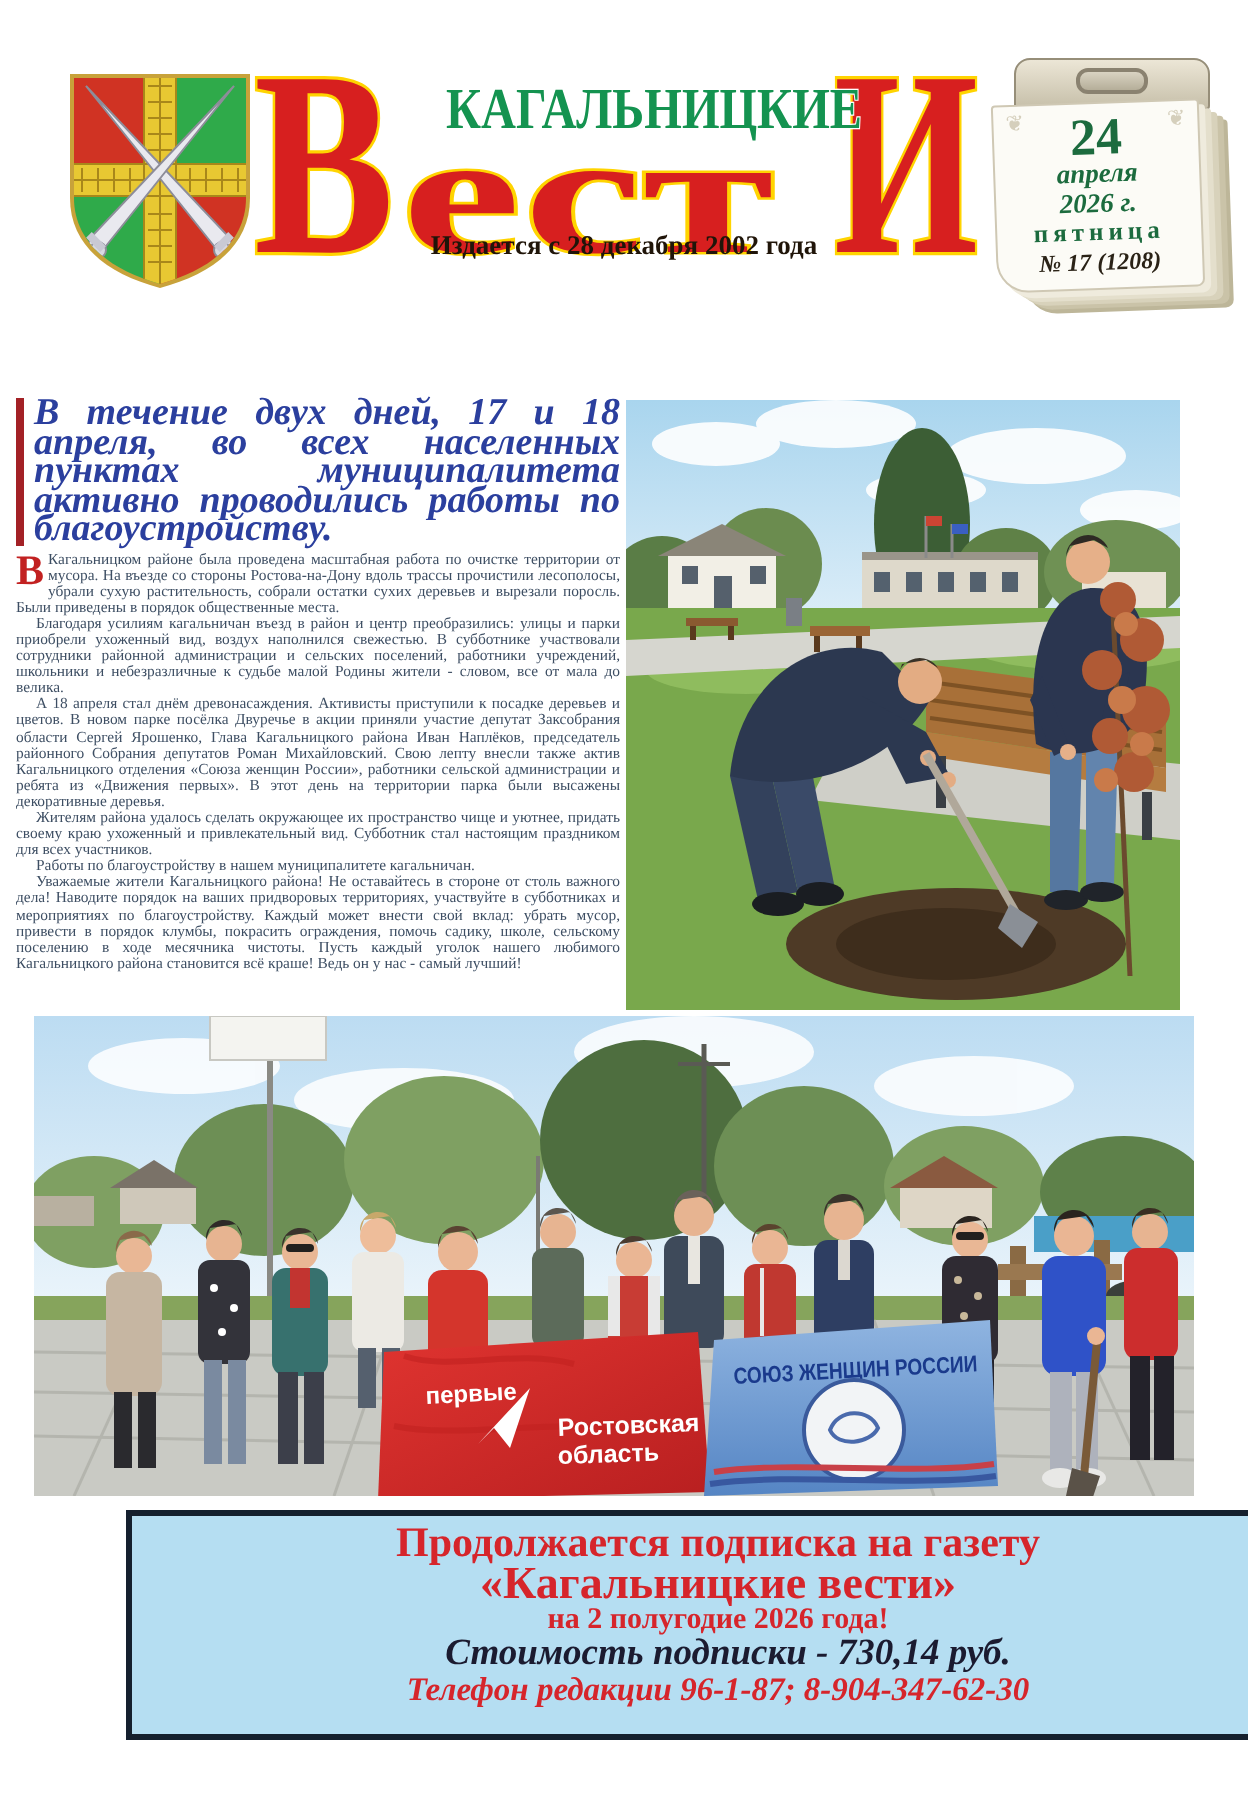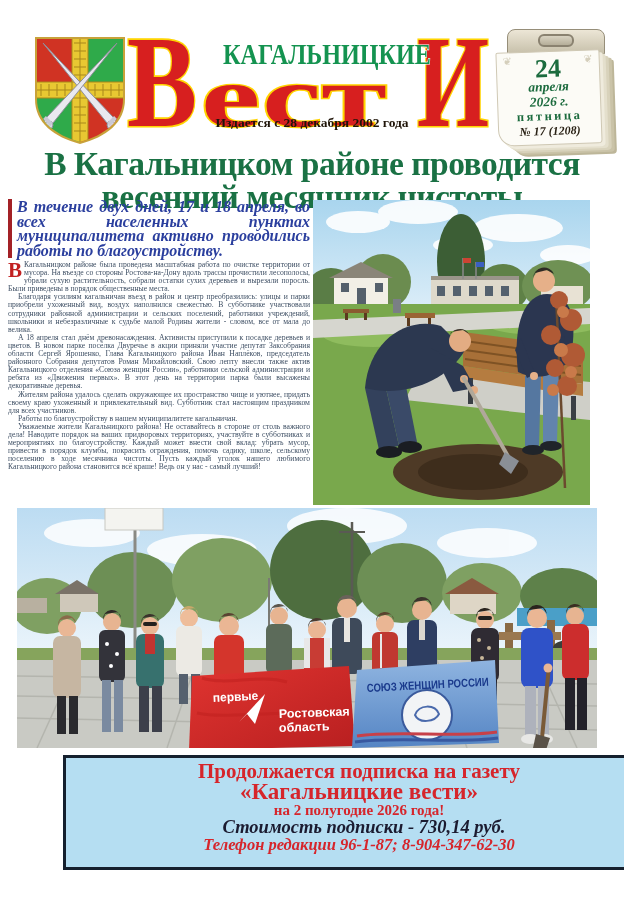--- a/index.html
+++ b/index.html
@@ -32,21 +32,21 @@
   .cal-issue{font-size:12px;line-height:14px;font-weight:bold;font-style:italic;color:#2a2216;}
 
   
   .headline{position:absolute;left:0;top:147px;width:624px;text-align:center;
             color:#1a7144;font-weight:bold;font-size:33.5px;line-height:33px;letter-spacing:-0.5px;}
 
   
   .text-col{position:absolute;left:8px;top:199px;width:302px;}
   .lead{display:flex;margin-bottom:3px;}
   .lead-bar{width:4px;background:#a32126;margin-right:5px;flex:none;}
-  .lead-text{color:#2b3f9e;font-weight:bold;font-style:italic;font-size:16px;line-height:14.5px;
+  .lead-text{color:#2b3f9e;font-weight:bold;font-style:italic;font-size:19px;line-height:14.5px;
              text-align:justify;padding-top:1px;}
   .body-text p{margin:0;font-size:7.7px;line-height:8.1px;color:#3d4e63;text-align:justify;}
   .body-text p.ind{text-indent:10px;}
   .dropcap{float:left;color:#c22121;font-weight:bold;font-size:21px;line-height:16px;
            padding-top:1px;margin-right:2px;}
   .signature{margin:0;font-size:7.7px;line-height:8.1px;color:#3d4e63;font-weight:bold;
              text-align:right;margin-top:-8.1px;}
 
   
   .photo-top{position:absolute;left:313px;top:200px;width:277px;height:305px;}
@@ -137,24 +137,20 @@
       <span class="cal-orn" style="left:6px;">❦</span>
       <span class="cal-orn" style="right:6px;">❦</span>
       <div class="cal-day">24</div>
       <div class="cal-month">апреля</div>
       <div class="cal-year">2026 г.</div>
       <div class="cal-weekday">пятница</div>
       <div class="cal-issue">№ 17 (1208)</div>
     </div>
   </div>
 
-  <div class="headline">
-    <div>В Кагальницком районе проводится</div>
-    <div>весенний месячник чистоты</div>
-  </div>
 
   <div class="text-col">
     <div class="lead">
       <div class="lead-bar"></div>
       <div class="lead-text">В течение двух дней, 17 и 18 апреля, во всех населенных пунктах муниципалитета активно проводились работы по благоустройству.</div>
     </div>
     <div class="body-text">
       <p><span class="dropcap">В</span><span>Кагальницком районе была проведена масштабная работа по очистке территории от мусора. На въезде со стороны Ростова-на-Дону вдоль трассы прочистили лесополосы, убрали сухую растительность, собрали остатки сухих деревьев и вырезали поросль. Были приведены в порядок общественные места.</span></p>
       <p class="ind">Благодаря усилиям кагальничан въезд в район и центр преобразились: улицы и парки приобрели ухоженный вид, воздух наполнился свежестью. В субботнике участвовали сотрудники районной администрации и сельских поселений, работники учреждений, школьники и небезразличные к судьбе малой Родины жители - словом, все от мала до велика.</p>
       <p class="ind">А 18 апреля стал днём древонасаждения. Активисты приступили к посадке деревьев и цветов. В новом парке посёлка Двуречье в акции приняли участие депутат Заксобрания области Сергей Ярошенко, Глава Кагальницкого района Иван Наплёков, председатель районного Собрания депутатов Роман Михайловский. Свою лепту внесли также актив Кагальницкого отделения «Союза женщин России», работники сельской администрации и ребята из «Движения первых». В этот день на территории парка были высажены  декоративные деревья.</p>

